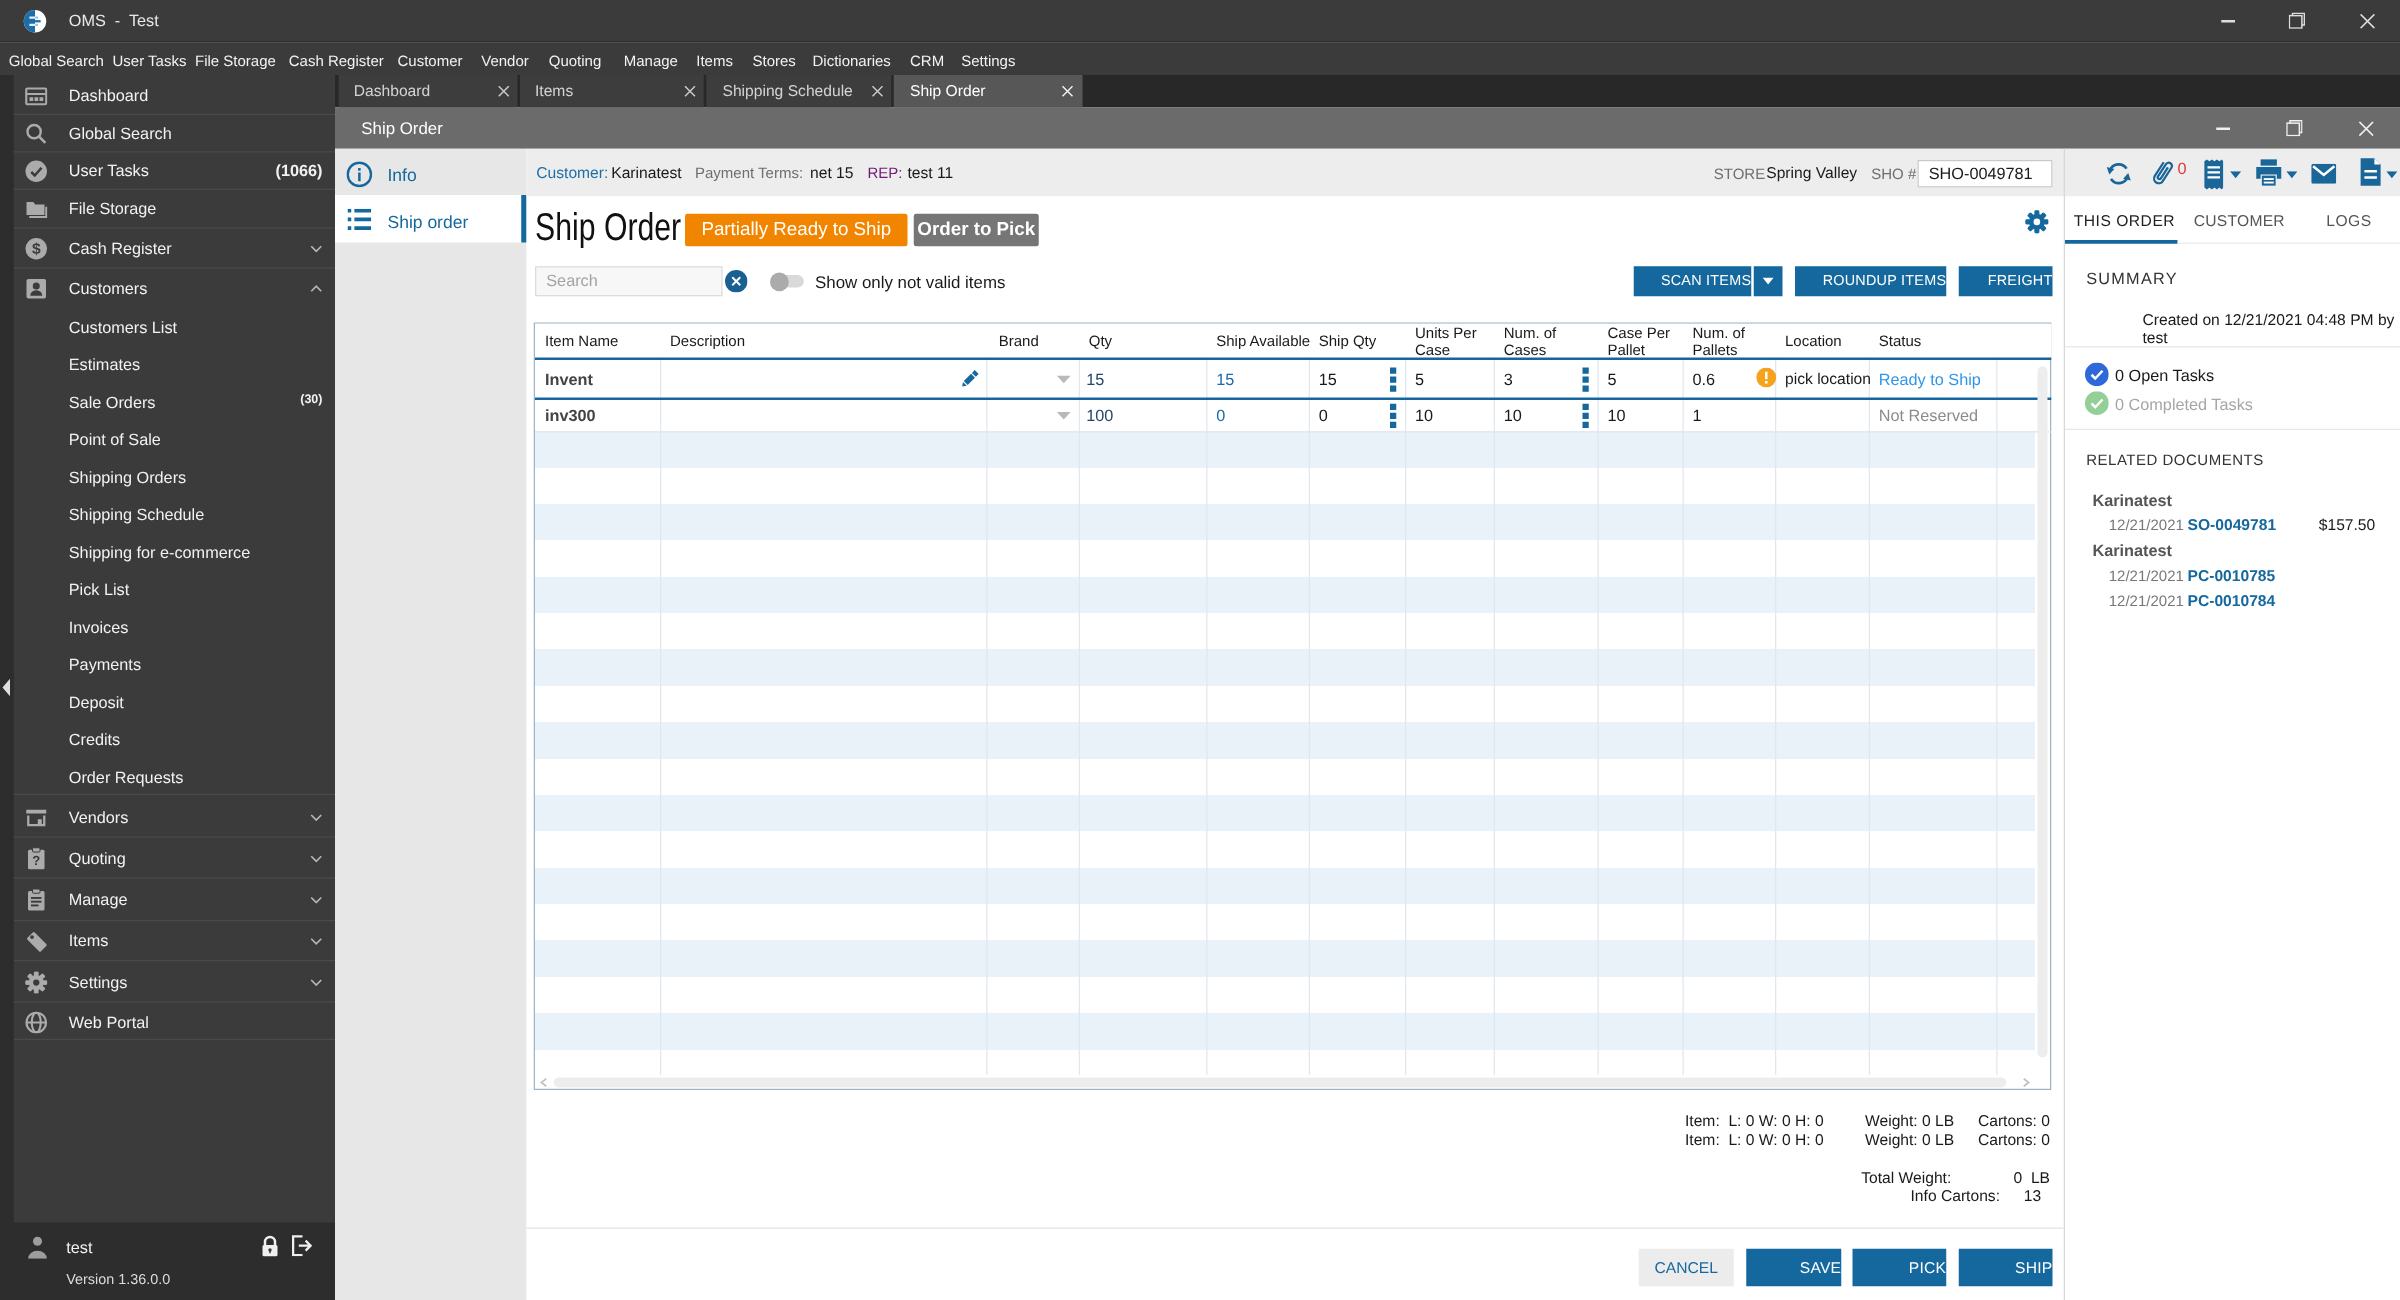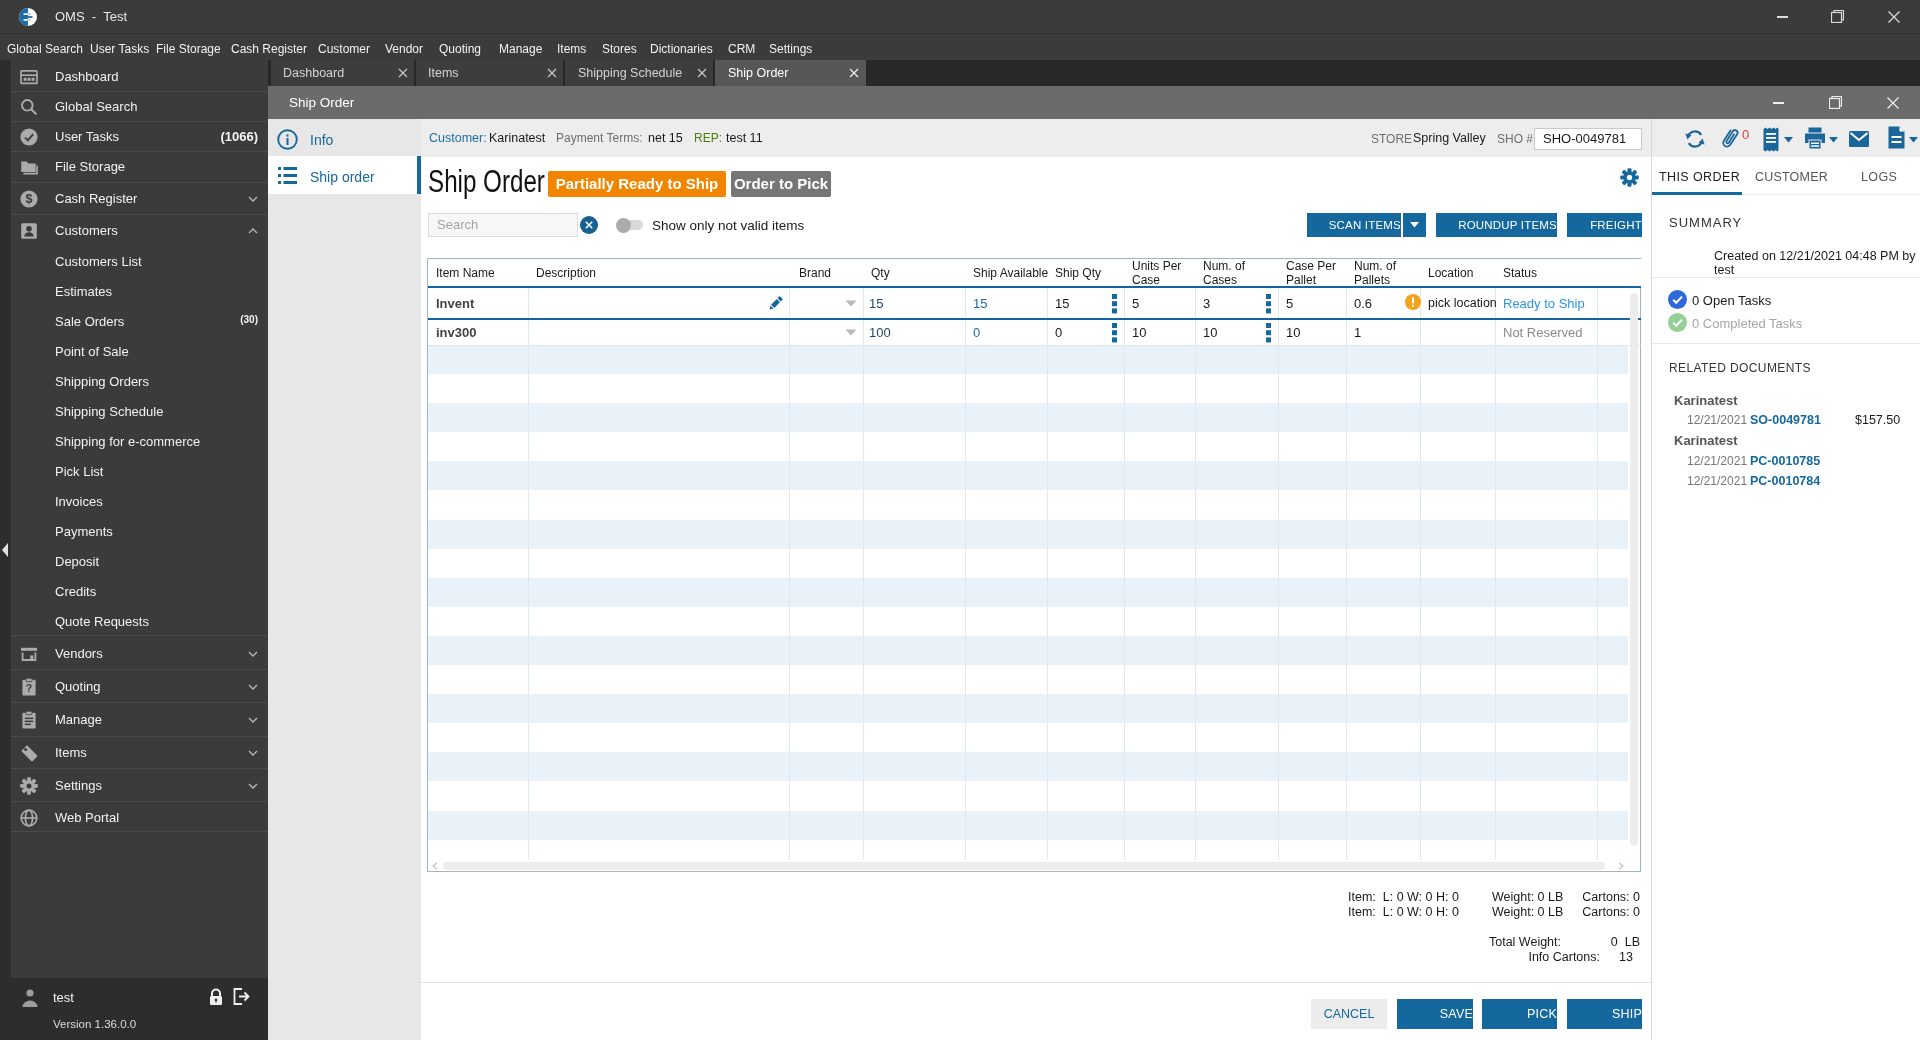--- a/index.html
+++ b/index.html
@@ -147,21 +147,21 @@
 <div class="a wt" style="left:178px;top:314px;width:80px;text-align:right;font-size:10px;font-weight:bold">(30)</div>
 <div class="a wt" style="left:55px;top:344px;font-size:13px">Point of Sale</div>
 <div class="a wt" style="left:55px;top:374px;font-size:13px">Shipping Orders</div>
 <div class="a wt" style="left:55px;top:404px;font-size:13px">Shipping Schedule</div>
 <div class="a wt" style="left:55px;top:434px;font-size:13px">Shipping for e-commerce</div>
 <div class="a wt" style="left:55px;top:464px;font-size:13px">Pick List</div>
 <div class="a wt" style="left:55px;top:494px;font-size:13px">Invoices</div>
 <div class="a wt" style="left:55px;top:524px;font-size:13px">Payments</div>
 <div class="a wt" style="left:55px;top:554px;font-size:13px">Deposit</div>
 <div class="a wt" style="left:55px;top:584px;font-size:13px">Credits</div>
-<div class="a wt" style="left:55px;top:614px;font-size:13px">Quote Requests</div>
+<div class="a wt" style="left:55px;top:614px;font-size:13px">Order Requests</div>
 <div class="a wt" style="left:55px;top:646px;font-size:13px">Vendors</div>
 <div class="a wt" style="left:55px;top:679px;font-size:13px">Quoting</div>
 <div class="a wt" style="left:55px;top:712px;font-size:13px">Manage</div>
 <div class="a wt" style="left:55px;top:745px;font-size:13px">Items</div>
 <div class="a wt" style="left:55px;top:778px;font-size:13px">Settings</div>
 <div class="a wt" style="left:55px;top:810px;font-size:13px">Web Portal</div>
 
 <svg class="a" style="left:248px;top:196px" width="10" height="6" viewBox="0 0 10 6">
       <path d="M1 1 L5 5 L9 1" fill="none" stroke="#b5b5b5" stroke-width="1.4"></path>
     </svg>
@@ -259,32 +259,32 @@
       <rect x="5.5" y="14" width="13.5" height="3"></rect>
     </g>
   </svg>
 <div class="a" style="left:310px;top:169px;font-size:14px;color:#15689e">Ship order</div>
 
 <div class="a" style="left:421px;top:119px;width:1499px;height:38px;background:#ededed"></div>
 <div class="a" style="left:429px;top:131px;font-size:12.5px;color:#1d6fa5">Customer:</div>
 <div class="a" style="left:489px;top:131px;font-size:12.5px">Karinatest</div>
 <div class="a" style="left:556px;top:131px;font-size:12px;color:#6e6e6e">Payment Terms:</div>
 <div class="a" style="left:648px;top:131px;font-size:12.5px">net 15</div>
-<div class="a" style="left:694px;top:131px;font-size:12px;color:#4d7c0f">REP:</div>
+<div class="a" style="left:694px;top:131px;font-size:12px;color:#701a75">REP:</div>
 <div class="a" style="left:726px;top:131px;font-size:12.5px">test 11</div>
 <div class="a" style="left:1371px;top:132px;font-size:12px;color:#6e6e6e">STORE</div>
 <div class="a" style="left:1413px;top:131px;font-size:12.5px">Spring Valley</div>
 <div class="a" style="left:1497px;top:132px;font-size:12px;color:#6e6e6e">SHO #</div>
 <div class="a" style="left:1534px;top:128px;width:108px;height:22px;background:#fff;border:1px solid #c9c9c9;line-height:20px;padding-left:8px;font-size:13px">SHO-0049781</div>
 
 <div class="a" style="left:1651px;top:119px;width:1px;height:921px;background:#d8d8d8"></div>
 
 <div id="main">
 <div class="a" style="left:428px;top:164px;font-size:31px;color:#111;transform:scaleX(0.78);transform-origin:left top;white-space:nowrap">Ship Order</div>
-<div class="a" style="left:548px;top:171px;width:178px;height:26px;background:#f18500;border-radius:2px;color:#fff;font-size:15px;font-weight:bold;text-align:center;line-height:26px">Partially Ready to Ship</div>
+<div class="a" style="left:548px;top:171px;width:178px;height:26px;background:#f18500;border-radius:2px;color:#fff;font-size:15px;font-weight:normal;text-align:center;line-height:26px">Partially Ready to Ship</div>
 <div class="a" style="left:731px;top:171px;width:100px;height:26px;background:#767676;border-radius:2px;color:#fff;font-size:15px;font-weight:bold;text-align:center;line-height:26px">Order to Pick</div>
 <svg class="a" style="left:1620px;top:168px" width="19" height="19" viewBox="0 0 18 18">
       <g transform="translate(9,9)">
         <circle r="6.1" fill="#15689e"></circle>
         <rect x="-1.9" y="-8.8" width="3.8" height="3.6" rx="1.1" fill="#15689e" transform="rotate(0)"></rect>
         <rect x="-1.9" y="-8.8" width="3.8" height="3.6" rx="1.1" fill="#15689e" transform="rotate(45)"></rect>
         <rect x="-1.9" y="-8.8" width="3.8" height="3.6" rx="1.1" fill="#15689e" transform="rotate(90)"></rect>
         <rect x="-1.9" y="-8.8" width="3.8" height="3.6" rx="1.1" fill="#15689e" transform="rotate(135)"></rect>
         <rect x="-1.9" y="-8.8" width="3.8" height="3.6" rx="1.1" fill="#15689e" transform="rotate(180)"></rect>
         <rect x="-1.9" y="-8.8" width="3.8" height="3.6" rx="1.1" fill="#15689e" transform="rotate(225)"></rect>

